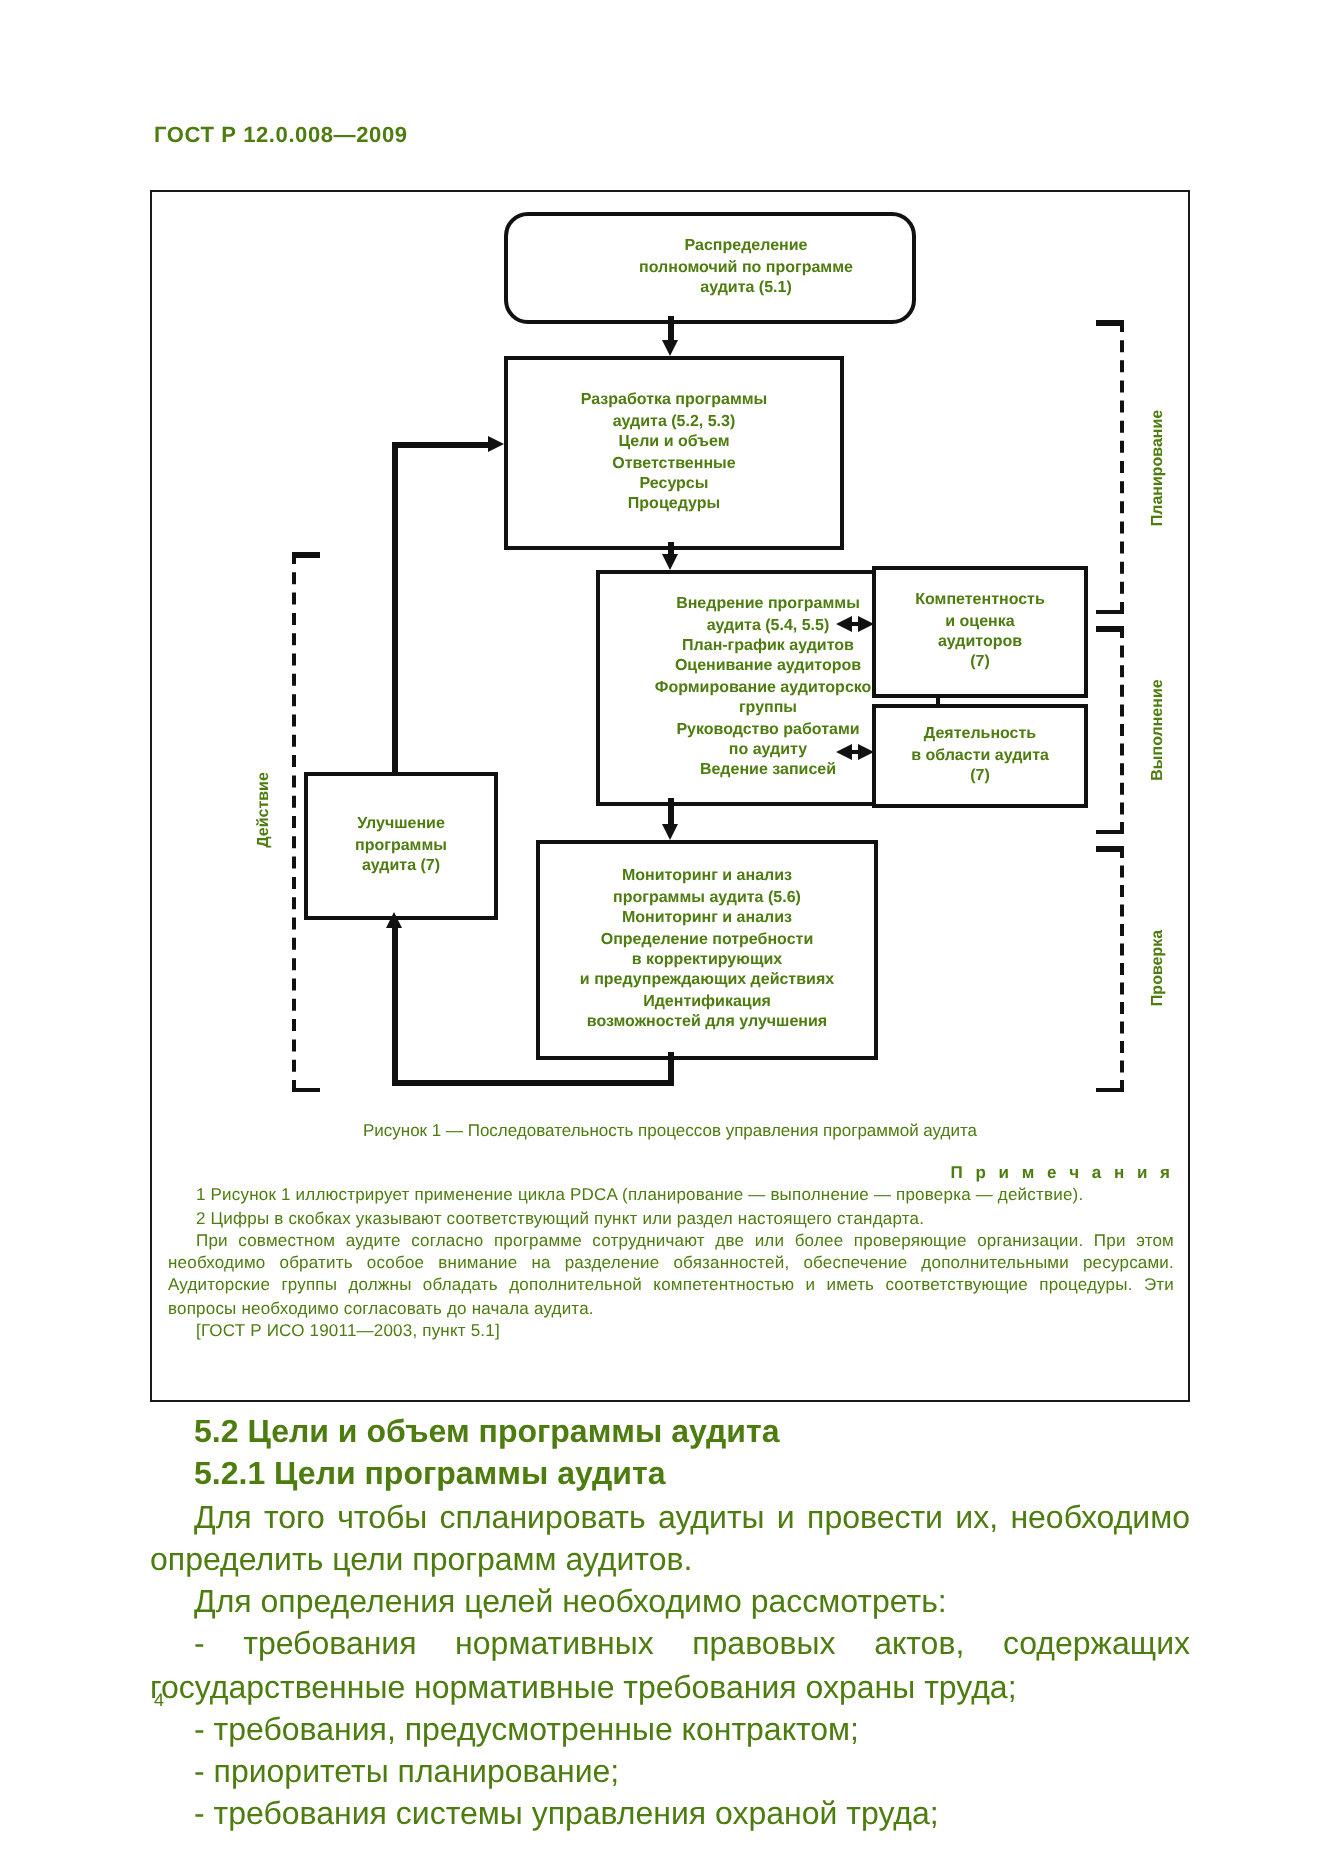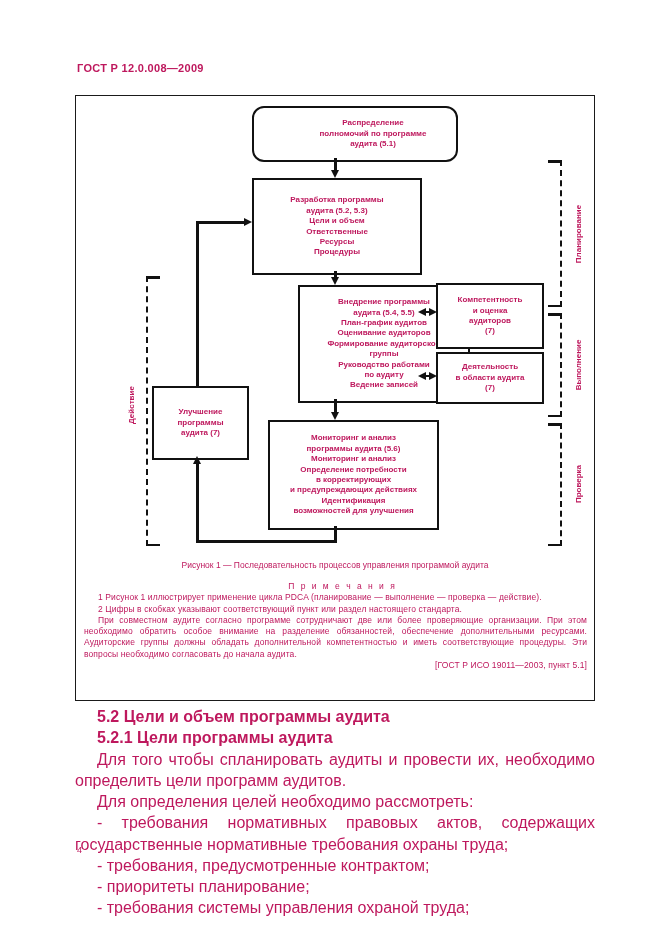--- a/index.html
+++ b/index.html
@@ -1,18 +1,18 @@
 <!DOCTYPE html>
 <html><head>
 <meta charset="utf-8">
 <style>
   html,body{margin:0;padding:0;background:#e8e8e8;}
   .page{
     position:relative;width:661px;height:936px;background:#ffffff;
-    font-family:"Liberation Sans","DejaVu Sans",sans-serif;color:#be185d;
+    font-family:"Liberation Sans","DejaVu Sans",sans-serif;color:#4d7c0f;
     margin:0 auto;overflow:hidden;
   }
   .doc-header{position:absolute;left:77px;top:62px;font-size:11px;font-weight:bold;letter-spacing:.3px;}
   .frame{position:absolute;left:75px;top:95px;width:518px;height:604px;border:1.5px solid #1a1a1a;}
 
   
   .dbox{
     position:absolute;border:2.5px solid #111;background:#fff;
     display:flex;align-items:center;justify-content:center;text-align:center;
     font-weight:bold;font-size:8px;line-height:1.3;
@@ -73,22 +73,22 @@
   }
   #vl-plan{left:524px;top:228px;}
   #vl-do{left:524px;top:359px;}
   #vl-check{left:524px;top:478px;}
   #vl-act{left:77px;top:399px;}
 
   .fig-caption{position:absolute;left:77px;top:560px;width:516px;text-align:center;font-size:8.5px;}
 
   .notes{position:absolute;left:84px;top:581px;width:503px;font-size:8.5px;line-height:1.33;}
   .notes p{margin:0;text-indent:14px;text-align:justify;letter-spacing:.1px;}
-  .notes .notes-title{letter-spacing:2px;text-align:center;}
-  .notes .ref{text-align:right;}
+  .notes .notes-title{letter-spacing:2px;text-align:right;font-weight:bold;}
+  .notes .ref{text-align:left;}
 
   .body-text{position:absolute;left:75px;top:706px;width:520px;font-size:16px;line-height:1.33;}
   .body-text p{margin:0;text-indent:22px;text-align:justify;}
   .body-text p.hdg{font-weight:bold;text-align:left;}
 
   .page-number{position:absolute;left:77px;top:845px;font-size:9px;}
 </style>
 </head>
 <body>
 

